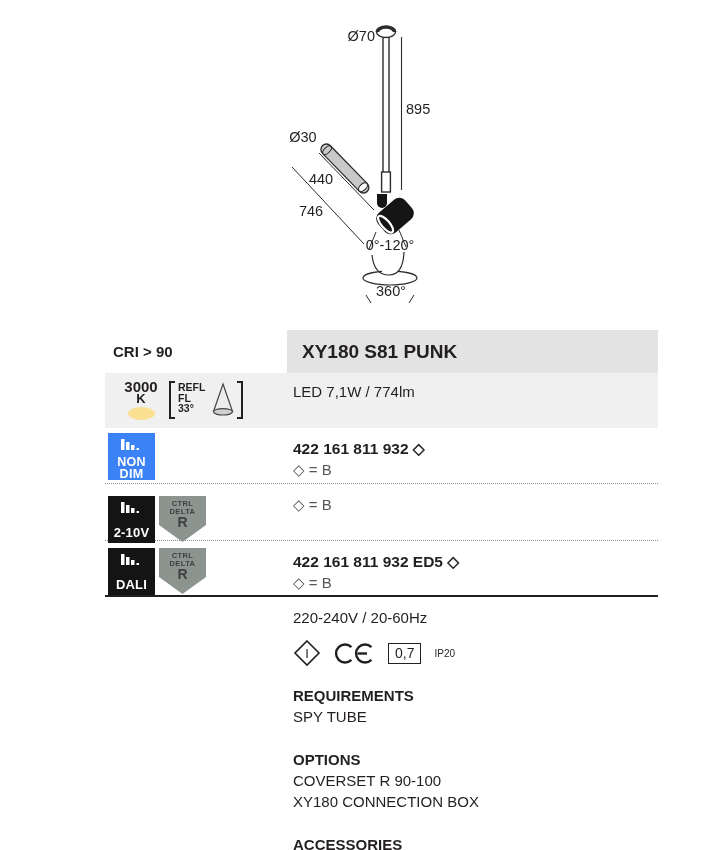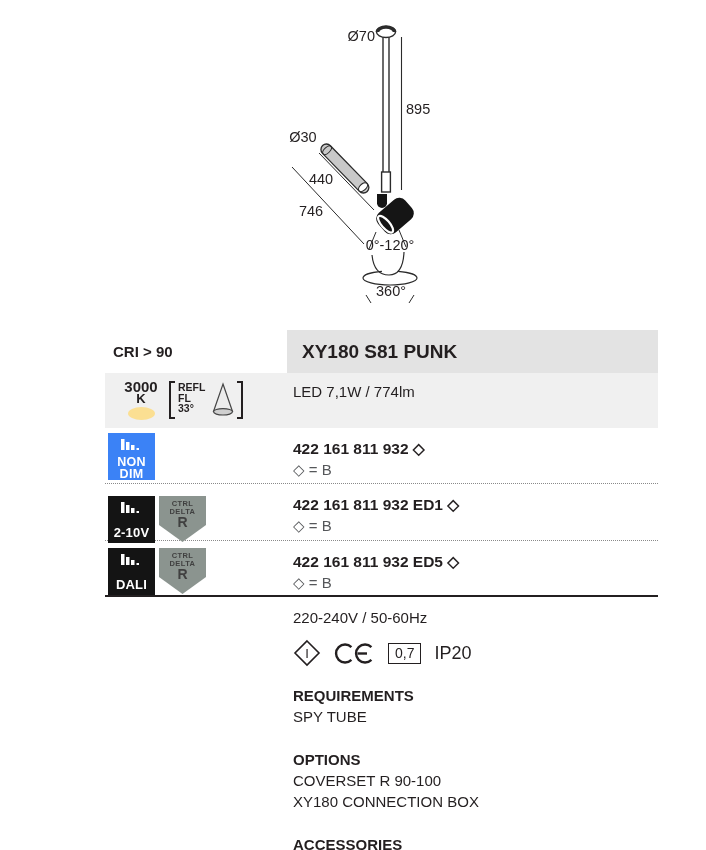--- a/index.html
+++ b/index.html
@@ -57,21 +57,21 @@
   .shield .s-big{font-size:14px;font-weight:bold;line-height:15px;}
   .vtext{padding-top:10px;font-size:15.5px;}
   .vcode{font-weight:bold;line-height:21px;}
   .vnote{font-size:15px;color:#55575a;line-height:22px;}
 
   
   .footer{position:absolute;left:105px;top:597px;width:553px;box-sizing:border-box;padding-left:188px;}
   .electrical{margin-top:12px;font-size:15px;line-height:18px;}
   .marks{margin-top:11px;display:flex;align-items:center;gap:13px;height:30px;}
   .weight-box{display:inline-block;border:1.5px solid #231f20;padding:1px 6px;font-size:14px;line-height:17px;}
-  .ip{font-size:18px;}
+  .ip{font-size:10px;}
   .fsec{margin-top:22px;font-size:15px;line-height:21px;}
   .fsec.first{margin-top:17px;}
   .fsec .ftitle{font-weight:bold;}
 </style>
 </head>
 <body>
 
 <div class="page">
 
   <svg class="diagram" width="706" height="326" viewBox="0 0 706 326">
@@ -199,21 +199,20 @@
             <polygon points="0,0 47,0 47,29 23.5,46 0,29" fill="#8b948f"></polygon>
           </svg>
           <div class="stxt">
             <div class="s-small">CTRL</div>
             <div class="s-small">DELTA</div>
             <div class="s-big">R</div>
           </div>
         </div>
       </div>
       <div class="vtext">
-        <div class="vcode">422 161 811 932 ED1 ◇</div>
         <div class="vnote">◇ = B</div>
       </div>
     </div>
 
     <div class="row row-variant v2 last">
       <div class="badges">
         <div class="badge badge-dark">
           <svg class="bicon" width="21" height="12" viewBox="0 0 21 12">
             <rect x="0" y="0" width="3.5" height="11" fill="#ffffff"></rect>
             <rect x="5" y="3" width="3.5" height="8" fill="#ffffff"></rect>
@@ -234,21 +233,21 @@
         </div>
       </div>
       <div class="vtext">
         <div class="vcode">422 161 811 932 ED5 ◇</div>
         <div class="vnote">◇ = B</div>
       </div>
     </div>
   </div>
 
   <div class="footer">
-    <div class="electrical">220-240V / 50-60Hz</div>
+    <div class="electrical">220-240V / 20-60Hz</div>
 
     <div class="marks">
       <svg width="28" height="28" viewBox="0 0 28 28">
         <polygon points="14,2 26,14 14,26 2,14" fill="none" stroke="#231f20" stroke-width="1.6"></polygon>
         <text x="14" y="19" font-size="13" text-anchor="middle">I</text>
       </svg>
       <svg width="41" height="23" viewBox="0 0 41 23">
         <path d="M 17.4,5.1 A 9 9 0 1 0 17.4,17.9" fill="none" stroke="#231f20" stroke-width="2.4"></path>
         <path d="M 37.4,5.1 A 9 9 0 1 0 37.4,17.9" fill="none" stroke="#231f20" stroke-width="2.4"></path>
         <line x1="23.5" y1="11.5" x2="33" y2="11.5" stroke="#231f20" stroke-width="2.4"></line>

